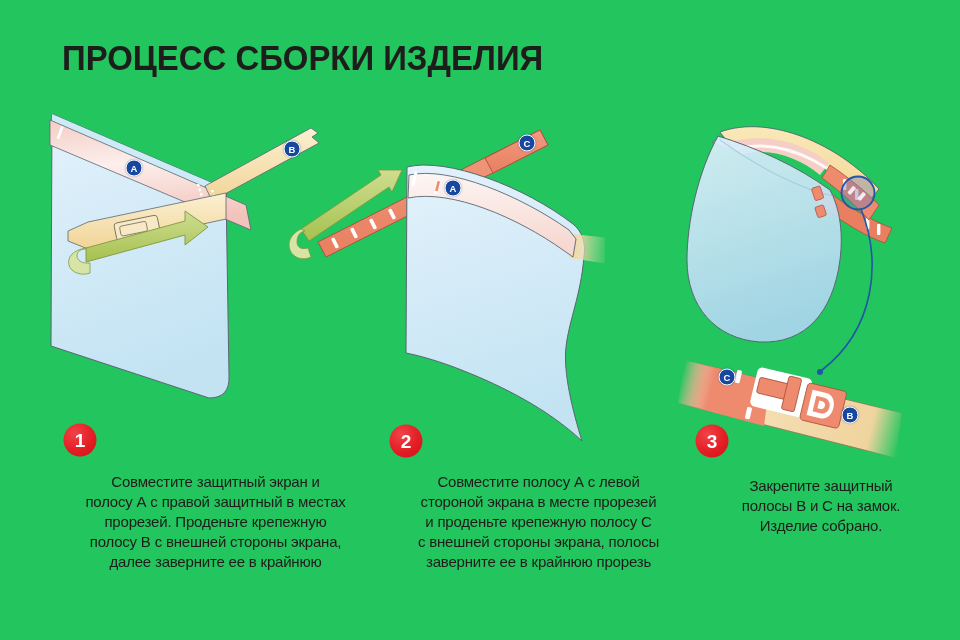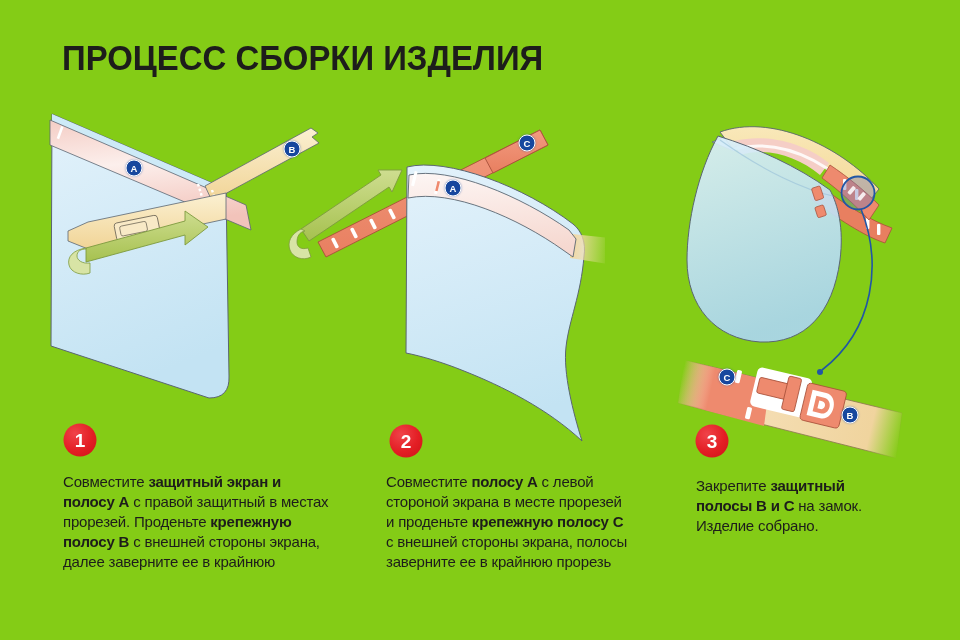--- a/index.html
+++ b/index.html
@@ -1,18 +1,18 @@
 <!DOCTYPE html>
 <html><head>
 <meta charset="utf-8">
 <style>
   html,body{margin:0;padding:0;background:#fff;}
   .canvas{
-    position:relative;width:960px;height:640px;background:#84cc16;overflow:hidden;
-    font-family:"Liberation Sans","DejaVu Sans",sans-serif;color:#1d1d1b;
+    position:relative;width:960px;height:640px;background:#22c55e;overflow:hidden;
+    font-family:"Liberation Sans","DejaVu Sans",sans-serif;color:#1d1d1b;text-align:center;
   }
   .title{
     position:absolute;left:62px;top:38px;margin:0;
     font-size:35px;font-weight:700;letter-spacing:0;color:#1d1d1b;
     transform:scaleX(0.94);transform-origin:left top;white-space:nowrap;
   }
   .fig{position:absolute;}
   .stepnum{
     position:absolute;width:33px;height:33px;border-radius:50%;
     background:radial-gradient(circle at 35% 30%, #f04349 0%, #e31e24 55%, #ce1218 100%);
@@ -25,21 +25,21 @@
     background:#17479e;border:1.5px solid #fff;box-sizing:border-box;
     box-shadow:0 0 2px rgba(23,71,158,.55);
     color:#fff;font-size:9.5px;font-weight:700;
     display:flex;align-items:center;justify-content:center;
     transform:translate(-50%,-50%);
   }
   .desc{
     position:absolute;margin:0;font-size:15px;line-height:20px;
     letter-spacing:-0.2px;color:#1d1d1b;
   }
-  .desc b{font-weight:700;}
+  .desc b{font-weight:400;}
 </style>
 </head>
 <body>
 
 <div class="canvas">
 
   <h1 class="title">ПРОЦЕСС СБОРКИ ИЗДЕЛИЯ</h1>
 
   <section>
     <svg class="fig" style="left:40px;top:100px" width="300" height="320" viewBox="0 0 300 320">

